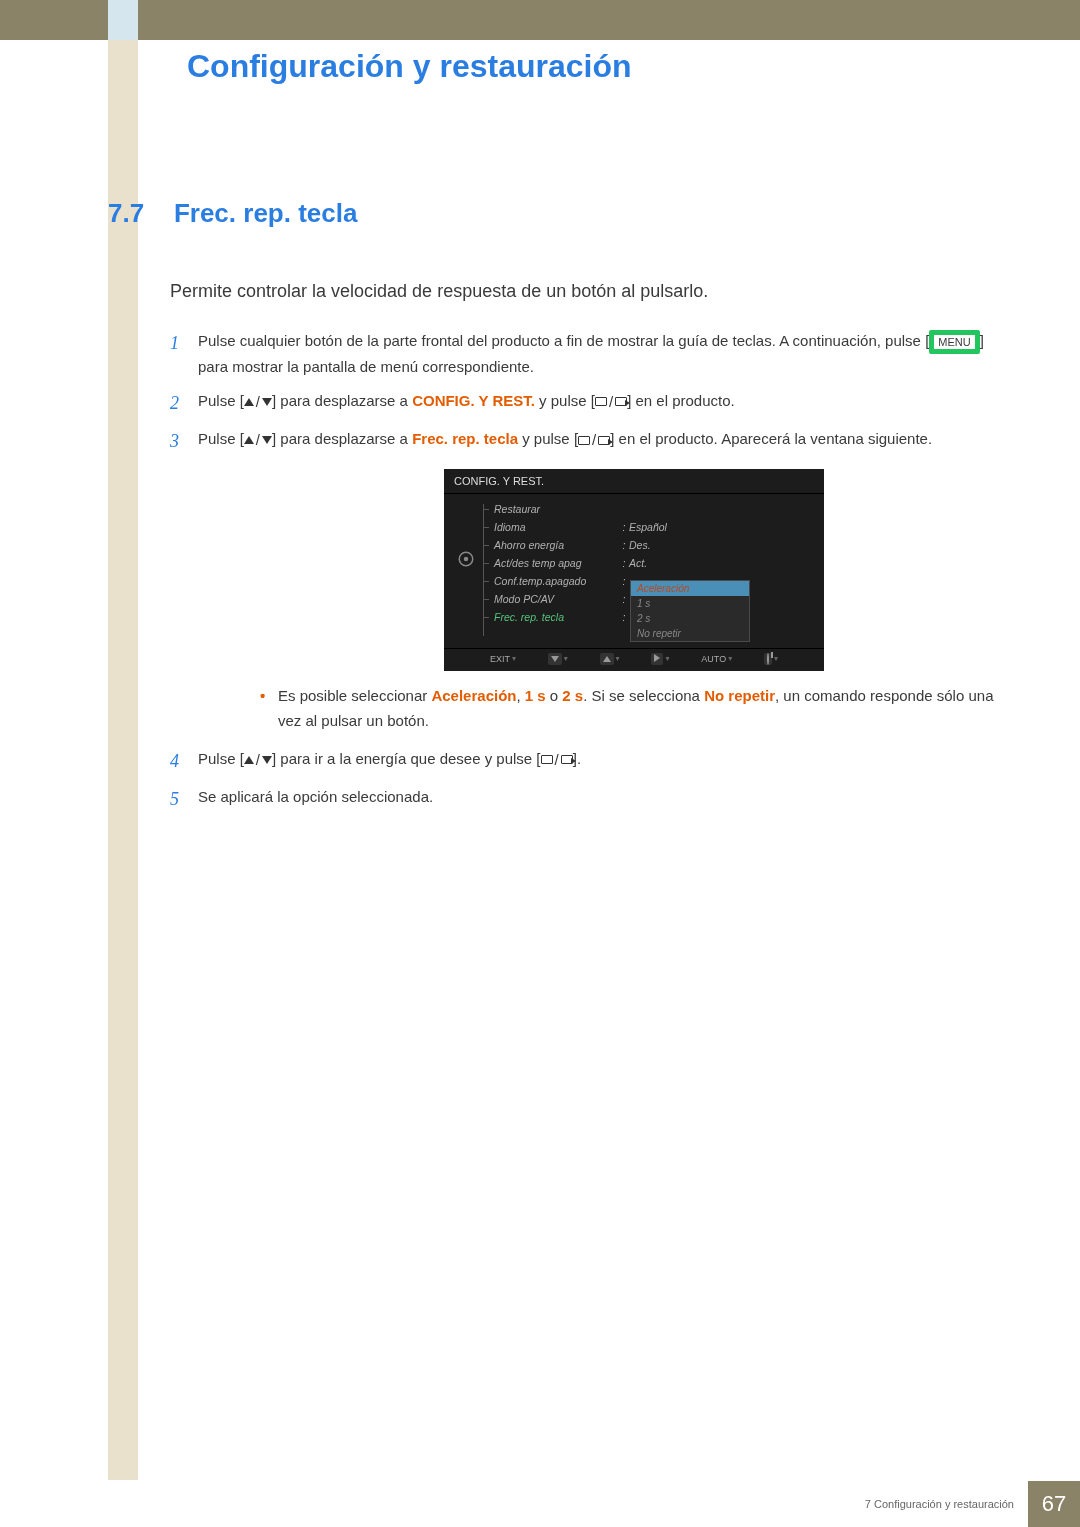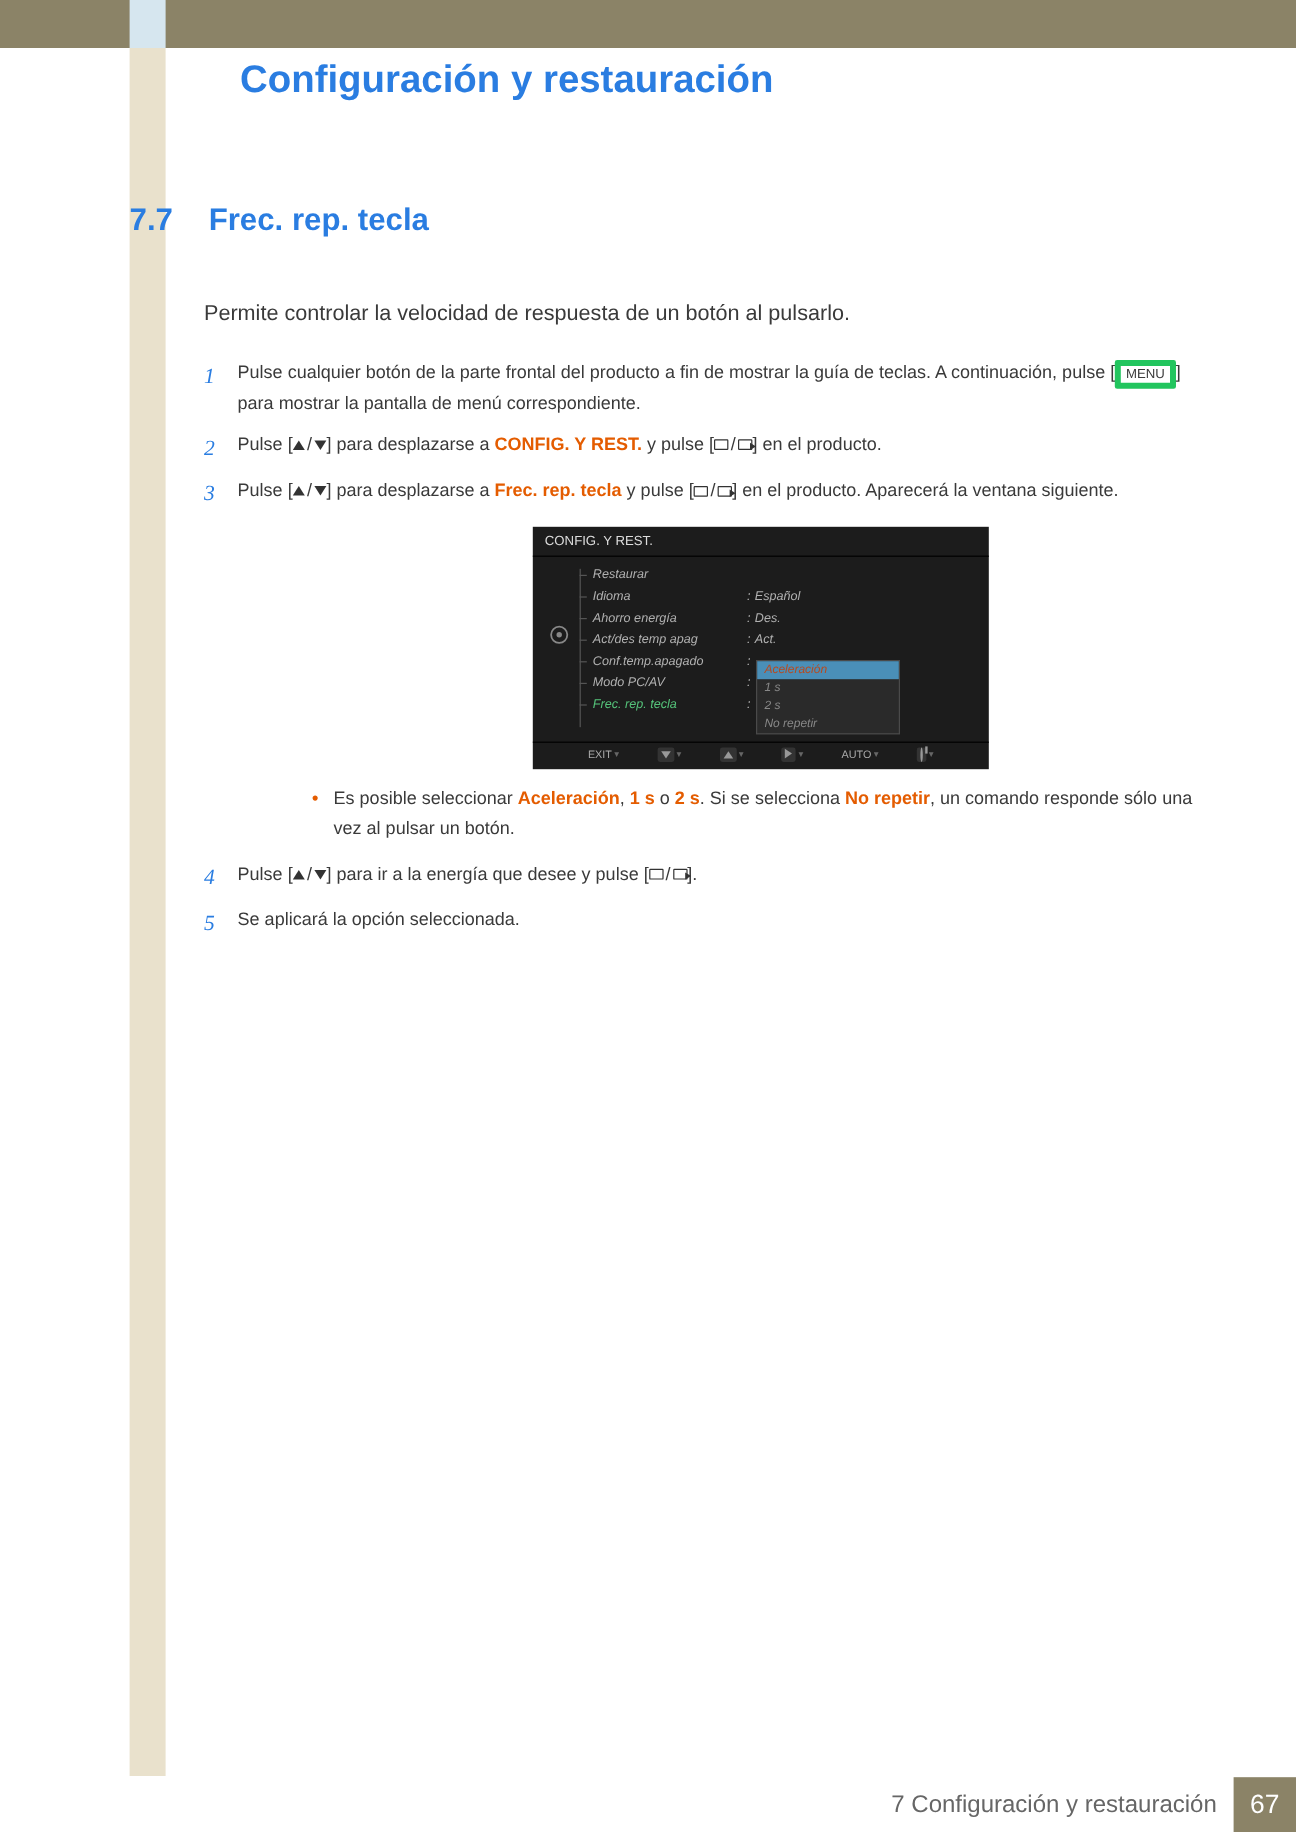--- a/index.html
+++ b/index.html
@@ -30,30 +30,30 @@
     position: absolute;
     left: 108px; top: 40px;
     width: 30px;
     height: 1440px;
     background: #e9e1cc;
   }
   
   .chapter-title {
     position: absolute;
     top: 48px;
-    left: 200px;
+    left: 187px;
     font-size: 32px;
     font-weight: bold;
     color: #2a7de1;
   }
   
   .content {
     position: absolute;
     left: 108px; right: 72px;
-    top: 168px;
+    top: 198px;
   }
   
   .section-num {
     display: inline-block;
     width: 62px;
     font-size: 26px;
     font-weight: bold;
     color: #2a7de1;
     vertical-align: top;
   }
@@ -244,21 +244,21 @@
     bottom: 0; left: 108px; right: 0;
     height: 46px;
     display: flex;
     align-items: stretch;
     justify-content: flex-end;
   }
   .footer-text {
     display: flex;
     align-items: center;
     padding-right: 14px;
-    font-size: 20px;
+    font-size: 11px;
     color: #666;
   }
   .footer-page {
     width: 52px;
     background: #8b8367;
     color: #fff;
     font-size: 22px;
     display: flex;
     align-items: center;
     justify-content: center;

